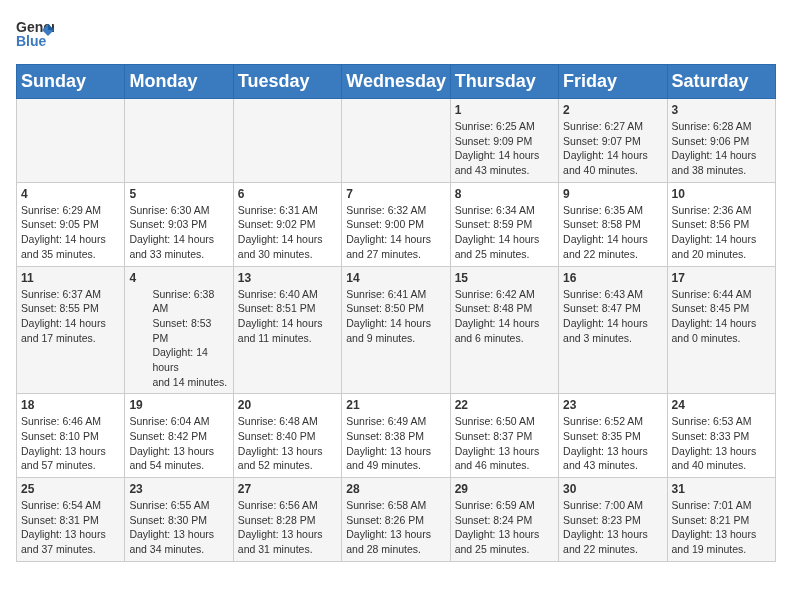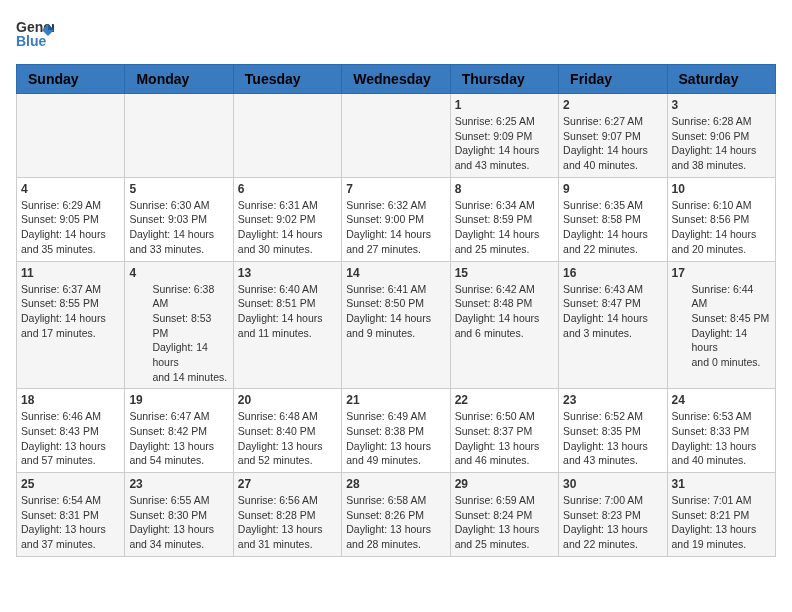--- a/index.html
+++ b/index.html
@@ -34,24 +34,24 @@
       font-weight: normal;
       color: #555;
     }
     table {
       width: 100%;
       border-collapse: collapse;
       table-layout: fixed;
     }
     thead tr th {
       background-color: #3a7abf;
-      color: #000000;
-      font-size: 14px;
+      color: #ffffff;
+      font-size: 18px;
       font-weight: bold;
-      padding: 6px 11px;
+      padding: 6px 4px;
       text-align: left;
       border: 1px solid #2a6aaf;
     }
     tbody tr td {
       border: 1px solid #ccc;
       vertical-align: top;
       padding: 4px;
       font-size: 10.5px;
       color: #333;
       height: 80px;
@@ -167,21 +167,21 @@
         </td>
         <td>
           <div class="day-number">9</div>
           <div class="day-info" style="white-space: pre-line;">Sunrise: 6:35 AM
 Sunset: 8:58 PM
 Daylight: 14 hours
 and 22 minutes.</div>
         </td>
         <td>
           <div class="day-number">10</div>
-          <div class="day-info" style="white-space: pre-line;">Sunrise: 6:10 AM
+          <div class="day-info" style="white-space: pre-line;">Sunrise: 2:36 AM
 Sunset: 8:56 PM
 Daylight: 14 hours
 and 20 minutes.</div>
         </td>
       </tr>
       <tr>
         <td>
           <div class="day-number">11</div>
           <div class="day-info" style="white-space: pre-line;">Sunrise: 6:37 AM
 Sunset: 8:55 PM
@@ -218,37 +218,37 @@
         </td>
         <td>
           <div class="day-number">16</div>
           <div class="day-info" style="white-space: pre-line;">Sunrise: 6:43 AM
 Sunset: 8:47 PM
 Daylight: 14 hours
 and 3 minutes.</div>
         </td>
         <td>
           <div class="day-number">17</div>
-          <div class="day-info" style="white-space: pre-line; margin-left: 20px;">Sunrise: 6:44 AM
+          <div class="day-info" style="white-space: pre-line;">Sunrise: 6:44 AM
 Sunset: 8:45 PM
 Daylight: 14 hours
 and 0 minutes.</div>
         </td>
       </tr>
       <tr>
         <td>
           <div class="day-number">18</div>
           <div class="day-info" style="white-space: pre-line;">Sunrise: 6:46 AM
-Sunset: 8:43 PM
+Sunset: 8:10 PM
 Daylight: 13 hours
 and 57 minutes.</div>
         </td>
         <td>
           <div class="day-number">19</div>
-          <div class="day-info" style="white-space: pre-line;">Sunrise: 6:47 AM
+          <div class="day-info" style="white-space: pre-line;">Sunrise: 6:04 AM
 Sunset: 8:42 PM
 Daylight: 13 hours
 and 54 minutes.</div>
         </td>
         <td>
           <div class="day-number">20</div>
           <div class="day-info" style="white-space: pre-line;">Sunrise: 6:48 AM
 Sunset: 8:40 PM
 Daylight: 13 hours
 and 52 minutes.</div>

